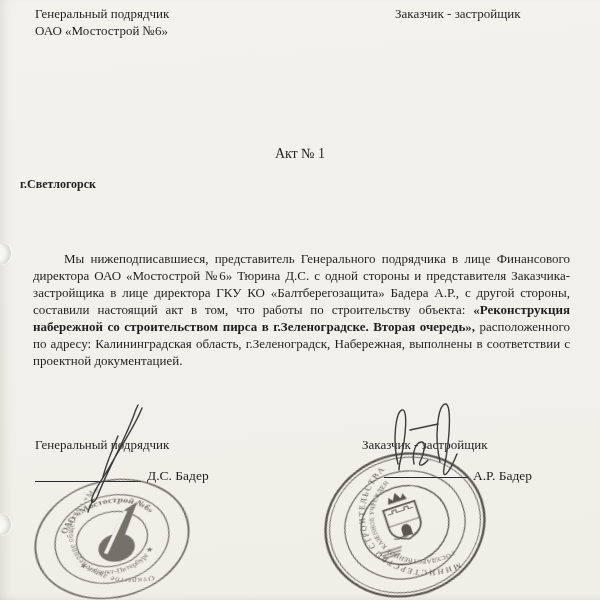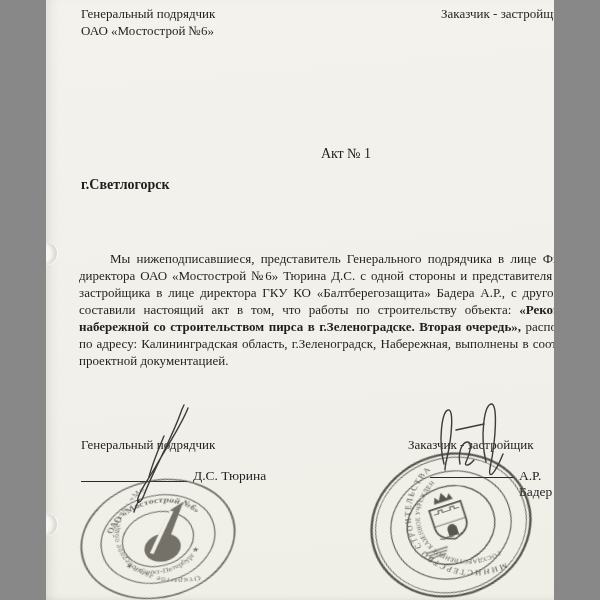--- a/index.html
+++ b/index.html
@@ -1,29 +1,29 @@
 <!DOCTYPE html>
 <html><head>
 <meta charset="utf-8">
 <style>
   html,body{margin:0;padding:0;background:#888;}
   .page{
     position:relative;
-    width:508px;height:600px;
+    width:600px;height:600px;
     margin:0 auto;
     background:linear-gradient(175deg,#f3f2ed 0%,#f1f0ea 55%,#efeee7 100%);
     overflow:hidden;
     font-family:"Liberation Serif","DejaVu Serif",serif;
     color:#1f1f1f;
     box-shadow:inset 10px 0 14px -10px rgba(60,60,50,.18), inset 0 -6px 10px -8px rgba(60,60,50,.12);
   }
   .abs{position:absolute;}
   .hdr{font-size:13px;line-height:17px;white-space:nowrap;}
   .title{top:146px;left:0;width:600px;text-align:center;font-weight:normal;font-size:14px;}
-  .place{top:177px;left:35px;font-weight:bold;font-size:14px;}
+  .place{top:177px;left:20px;font-weight:bold;font-size:12px;}
   .date{top:175px;right:33px;font-weight:bold;font-size:13.5px;white-space:nowrap;}
   .date svg{vertical-align:-5px;margin:0 -4px 0 -2px;}
   .bodytext{
     top:250px;left:33px;width:537px;
     font-size:13px;line-height:17px;text-align:justify;text-indent:31px;
   }
   .bodytext .b{font-weight:bold;}
   .sig-role{top:437px;font-size:13px;}
   .sig-line{border-bottom:1.2px solid #2a2a2a;height:12px;}
   .sig-name{font-size:13.5px;}
@@ -57,21 +57,21 @@
   <div class="abs title">Акт № 1</div>
 
   <div class="abs place">г.Светлогорск</div>
 
   <div class="abs bodytext"><span>Мы нижеподписавшиеся, представитель Генерального подрядчика в лице Финансового директора ОАО «Мостострой №6» Тюрина Д.С. с одной стороны и представителя Заказчика-застройщика в лице директора ГКУ КО «Балтберегозащита»  Бадера А.Р., с другой стороны,  составили настоящий акт в том, что работы  по строительству объекта: </span><span class="b">«Реконструкция набережной со строительством пирса в г.Зеленоградске. Вторая очередь»,</span><span> расположенного по адресу: Калининградская область, г.Зеленоградск, Набережная, выполнены в соответствии с проектной документацией.</span></div>
 
   <div class="abs sig-role" style="left:35px">Генеральный подрядчик</div>
   <div class="abs sig-role" style="left:362px">Заказчик - застройщик</div>
 
   <div class="abs sig-line" style="top:469px;left:35px;width:106px"></div>
-  <div class="abs sig-name" style="top:468px;left:147px">Д.С. Тюрина</div>
+  <div class="abs sig-name" style="top:468px;left:147px">Д.С. Бадер</div>
   <div class="abs sig-line" style="top:465px;left:384px;width:84px"></div>
   <div class="abs sig-name" style="top:468px;left:473px">А.Р. Бадер</div>
 
   <div class="abs stamp z1" style="top:479px;left:32px;width:160px;height:120px;transform:rotate(-14deg);opacity:.82;color:#59564d">
     <svg width="160" height="120" viewBox="0 0 200 200" preserveAspectRatio="none">
       <g fill="none" stroke="currentColor">
         <circle cx="100" cy="100" r="97" stroke-width="2.6"></circle>
         <circle cx="100" cy="100" r="72" stroke-width="1.6"></circle>
         <circle cx="100" cy="100" r="45" stroke-width="1.6"></circle>
       </g>

